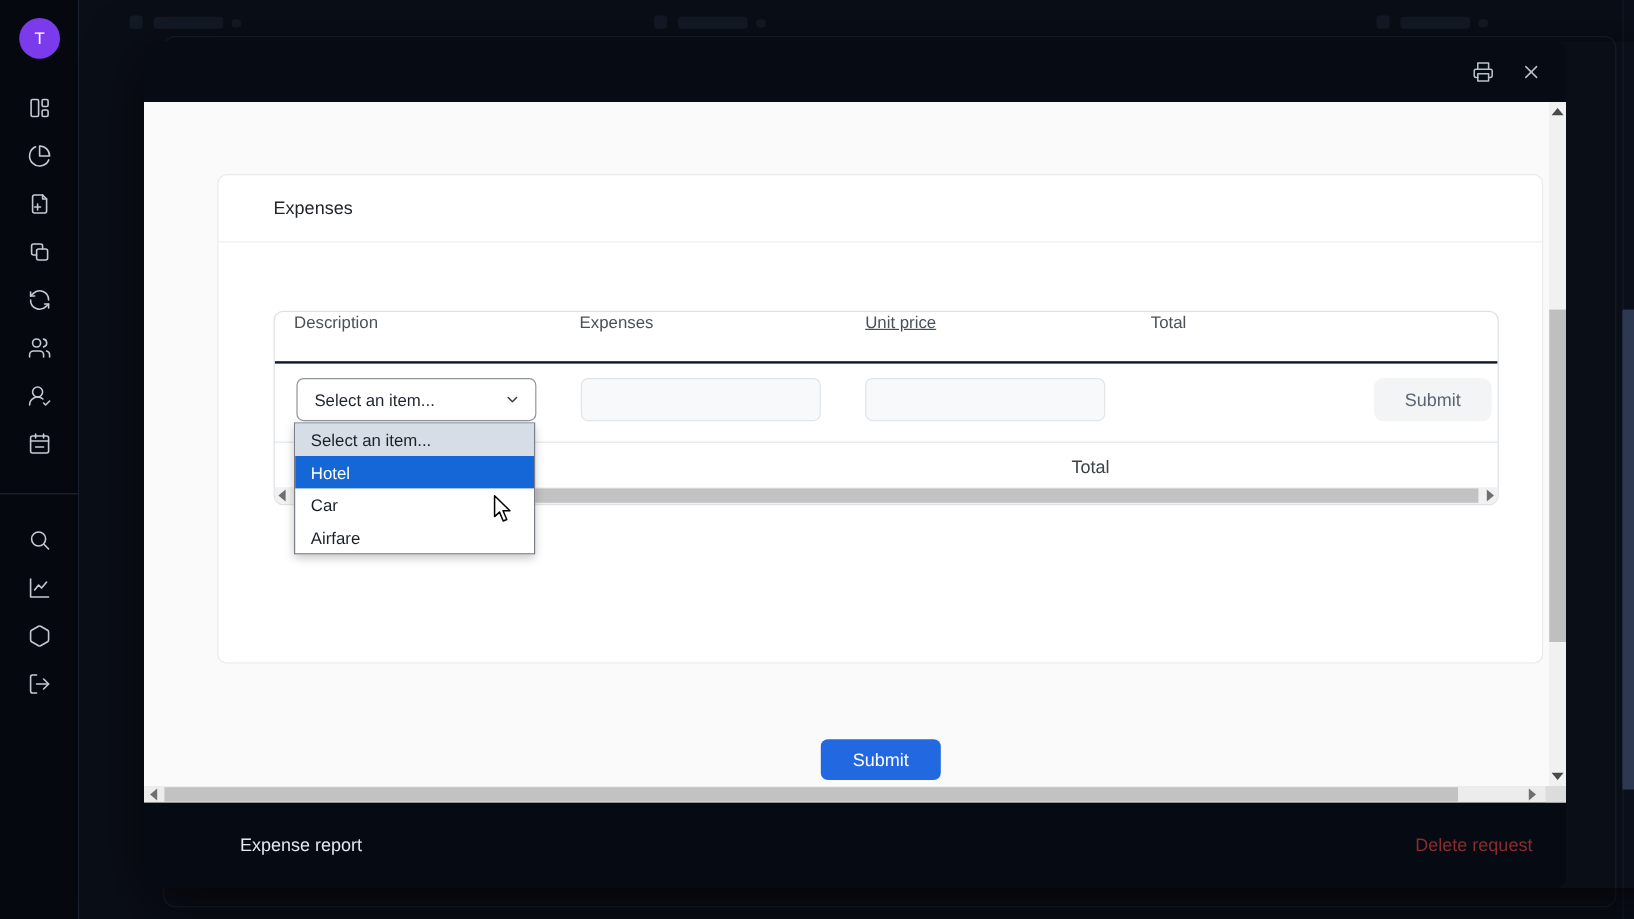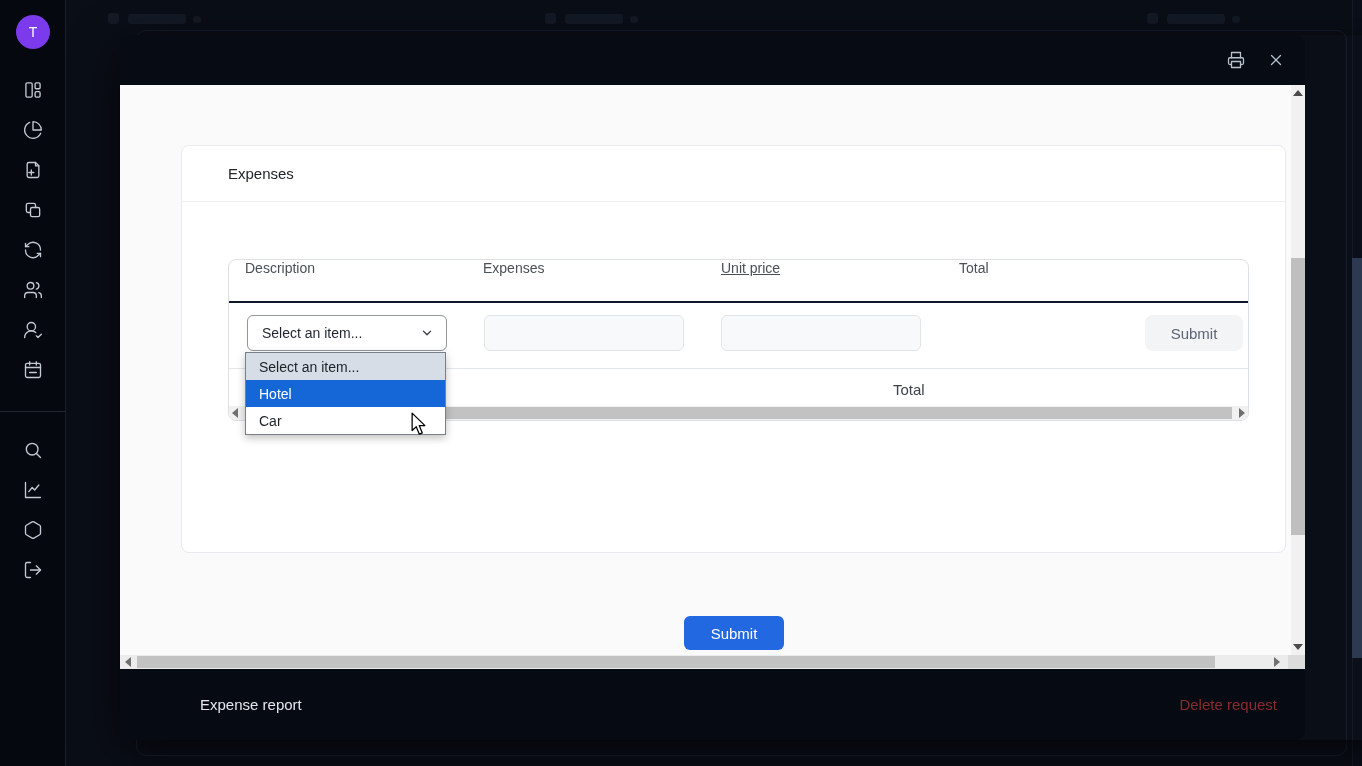--- a/index.html
+++ b/index.html
@@ -331,19 +331,20 @@
     <span class="footer-right">
       <span class="delete-link" style="color: rgb(138, 44, 46);">Delete request</span>
     </span>
   </div>
 </div>
 
 <div class="abs dropdown">
   <div class="option sel" style="background: rgb(214, 221, 230);">Select an item...</div>
   <div class="option hov" style="background: rgb(21, 102, 214);">Hotel</div>
   <div class="option">Car</div>
+  <div class="option">Airfare</div>
 </div>
 
 <div class="abs cursor">
   <svg width="22" height="24" viewBox="0 0 14 21">
       <polygon points="1,1 1,16.2 4.6,12.9 7.3,19.4 9.9,18.3 7.2,11.9 12.2,11.9" fill="#ffffff" stroke="#000000" stroke-width="1.1" stroke-linejoin="round"></polygon>
     </svg>
 </div>
 
 </body></html>

